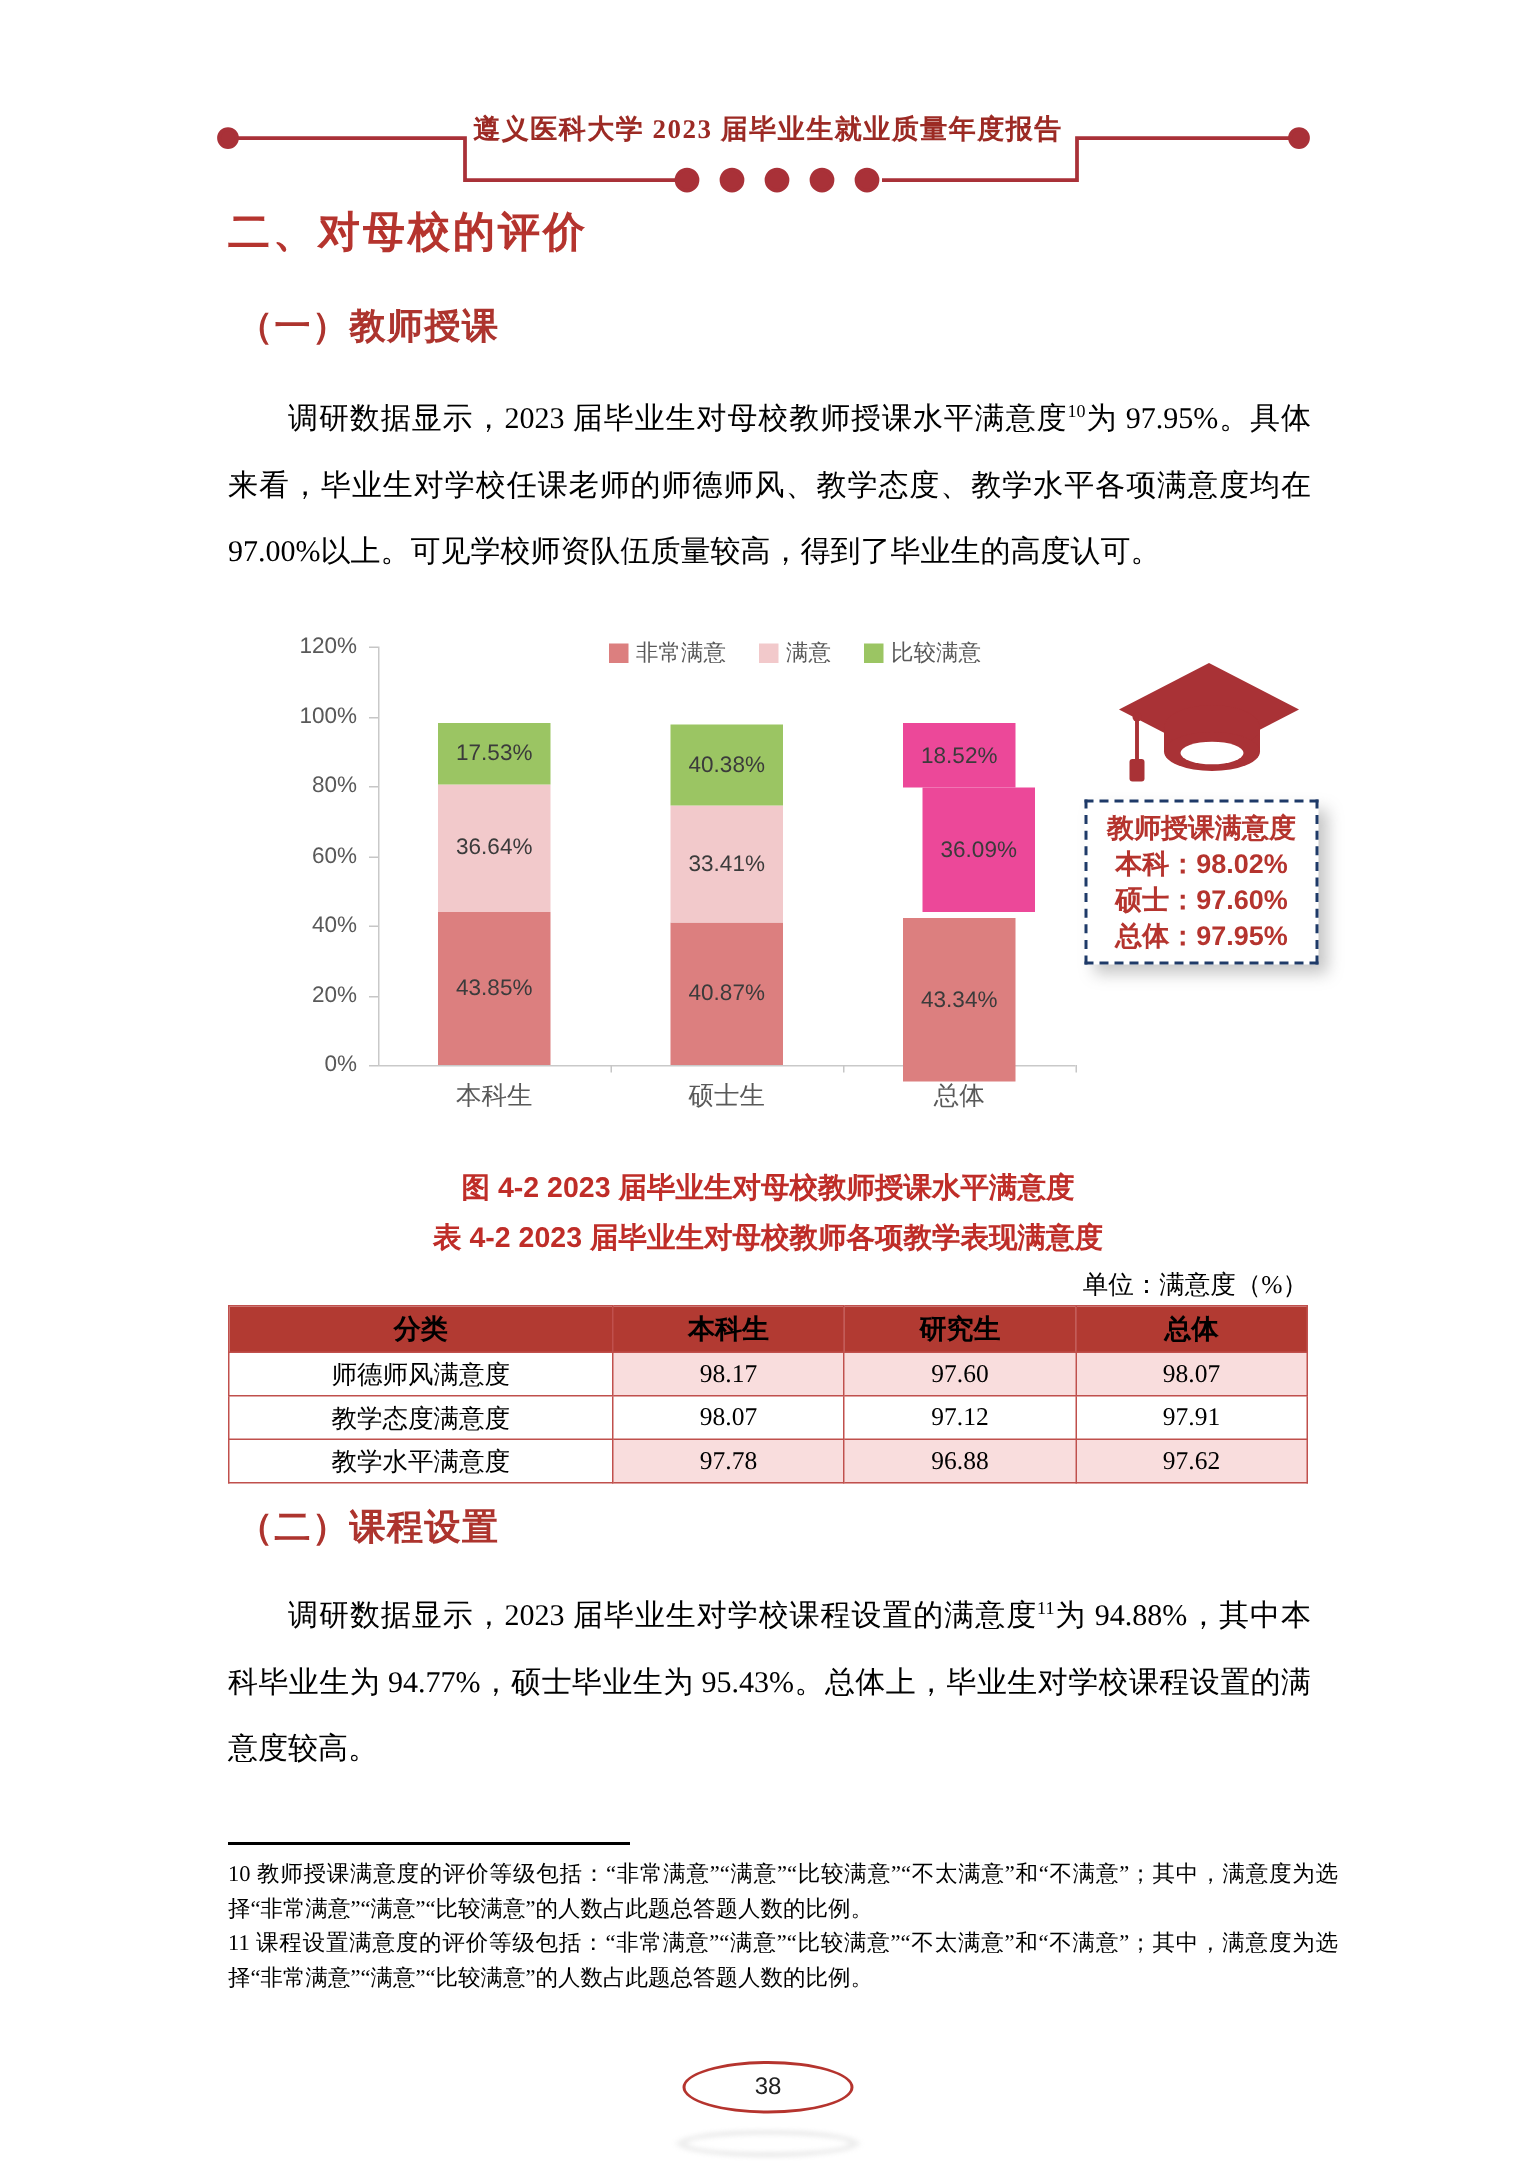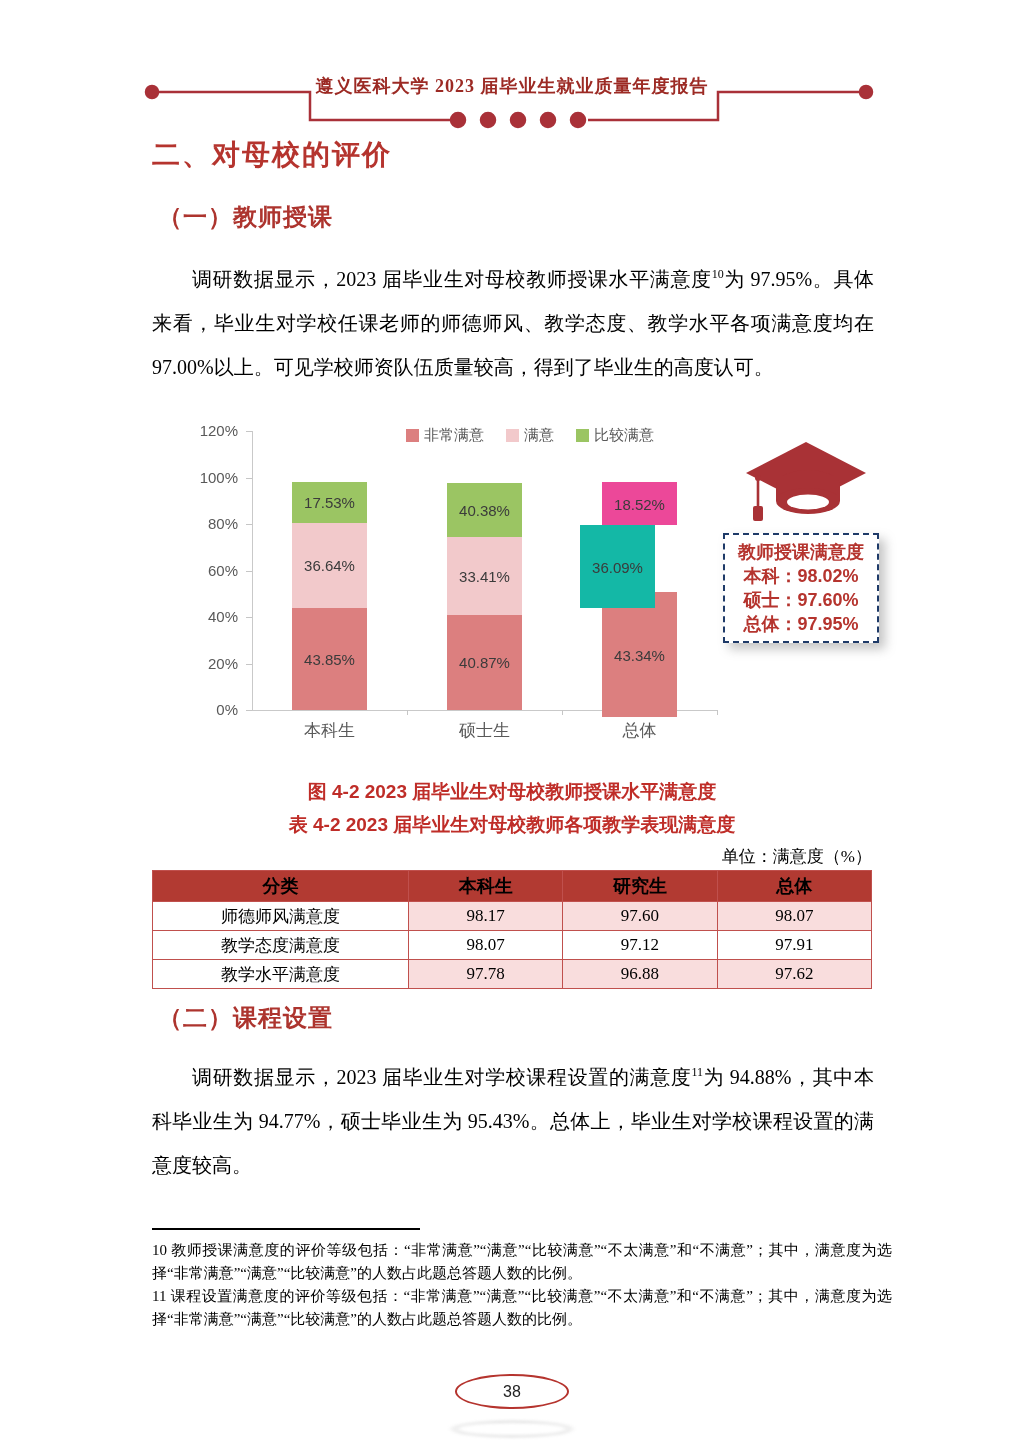--- a/index.html
+++ b/index.html
@@ -175,24 +175,24 @@
       <div class="seglab">40.87%</div>
     </div>
     <div class="seg" style="left: 267px; top: 122.299px; height: 77.6782px; background: rgb(242, 201, 203);">
       <div class="seglab">33.41%</div>
     </div>
     <div class="seg" style="left: 267px; top: 68.08px; height: 54.219px; background: rgb(155, 197, 99);">
       <div class="seglab">40.38%</div>
     </div>
     <div class="cat" style="left: 244.5px;">硕士生</div>
     <div class="xtick" style="left: 382px;"></div>
-    <div class="seg" style="left: 422px; top: 177px; height: 125px; background: rgb(220, 127, 127);">
+    <div class="seg" style="left: 422px; top: 197px; height: 109px; background: rgb(220, 127, 127);">
       <div class="seglab">43.34%</div>
     </div>
-    <div class="seg" style="left: 400px; top: 110.325px; height: 83px; background: #14b8a6;">
+    <div class="seg" style="left: 435px; top: 110.325px; height: 83px; background: #ec4899;">
       <div class="seglab">36.09%</div>
     </div>
     <div class="seg" style="left: 422px; top: 67.2662px; height: 43.059px; background: #ec4899;">
       <div class="seglab">18.52%</div>
     </div>
     <div class="cat" style="left: 399.5px;">总体</div>
     <div class="xtick" style="left: 537px;"></div>
   </div>
 
 <div class="abs cap cap-fig">图 4-2 2023 届毕业生对母校教师授课水平满意度</div>

